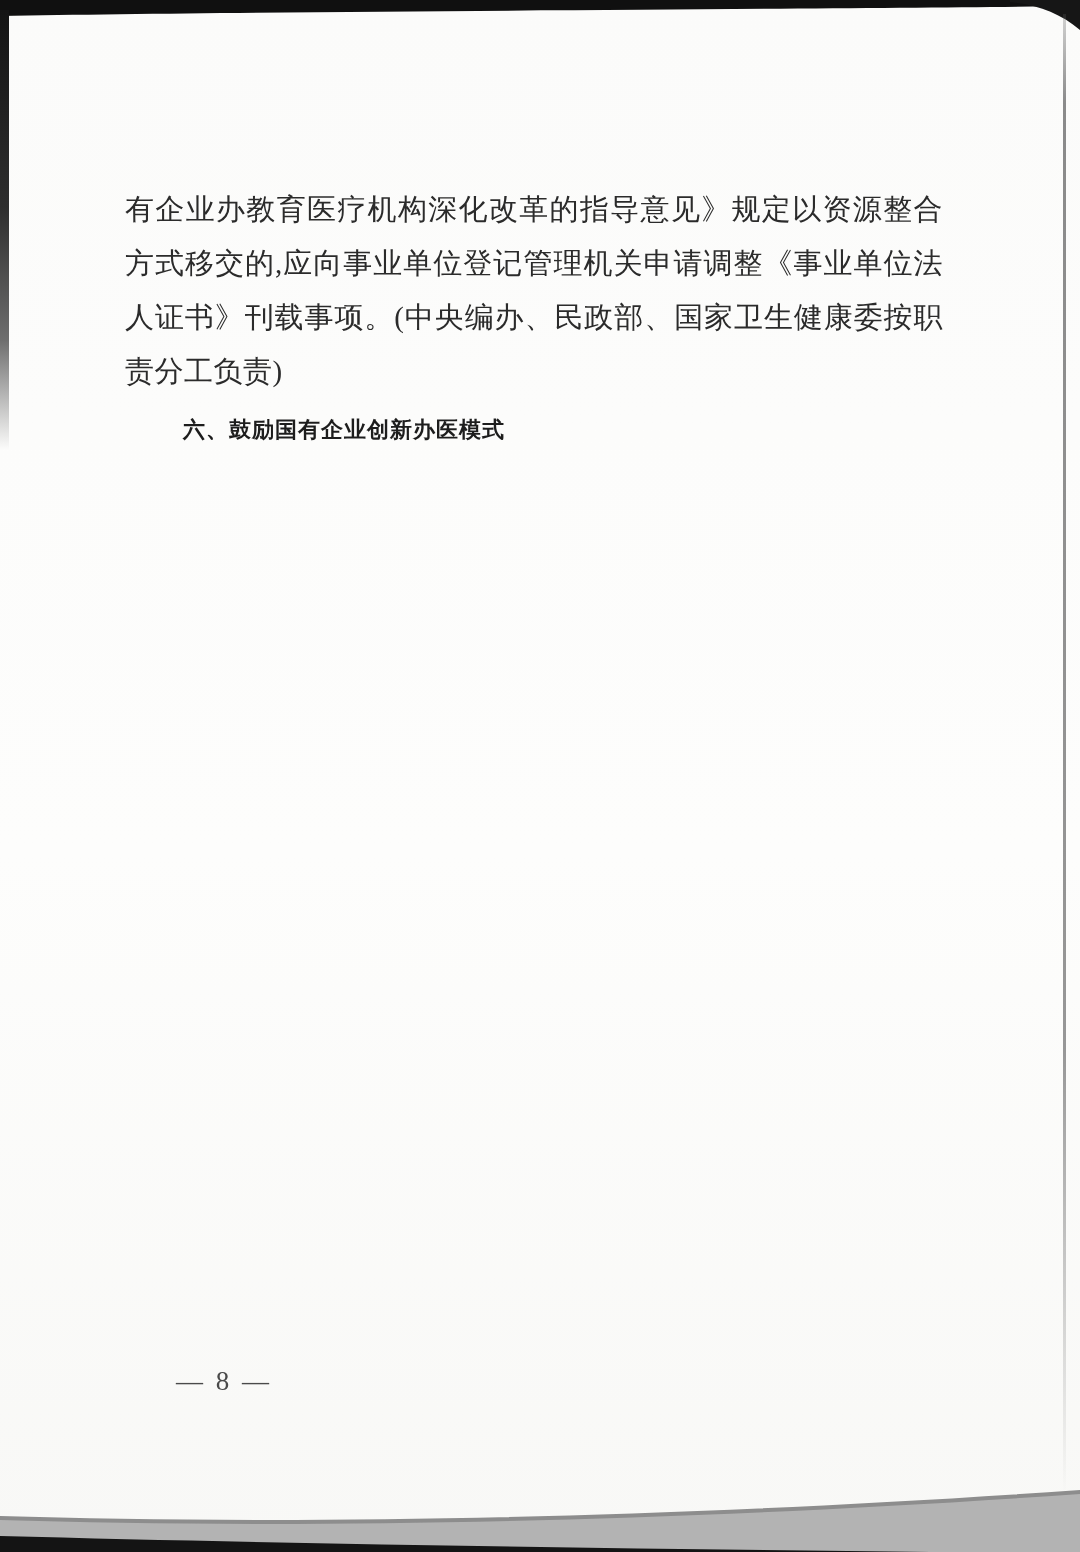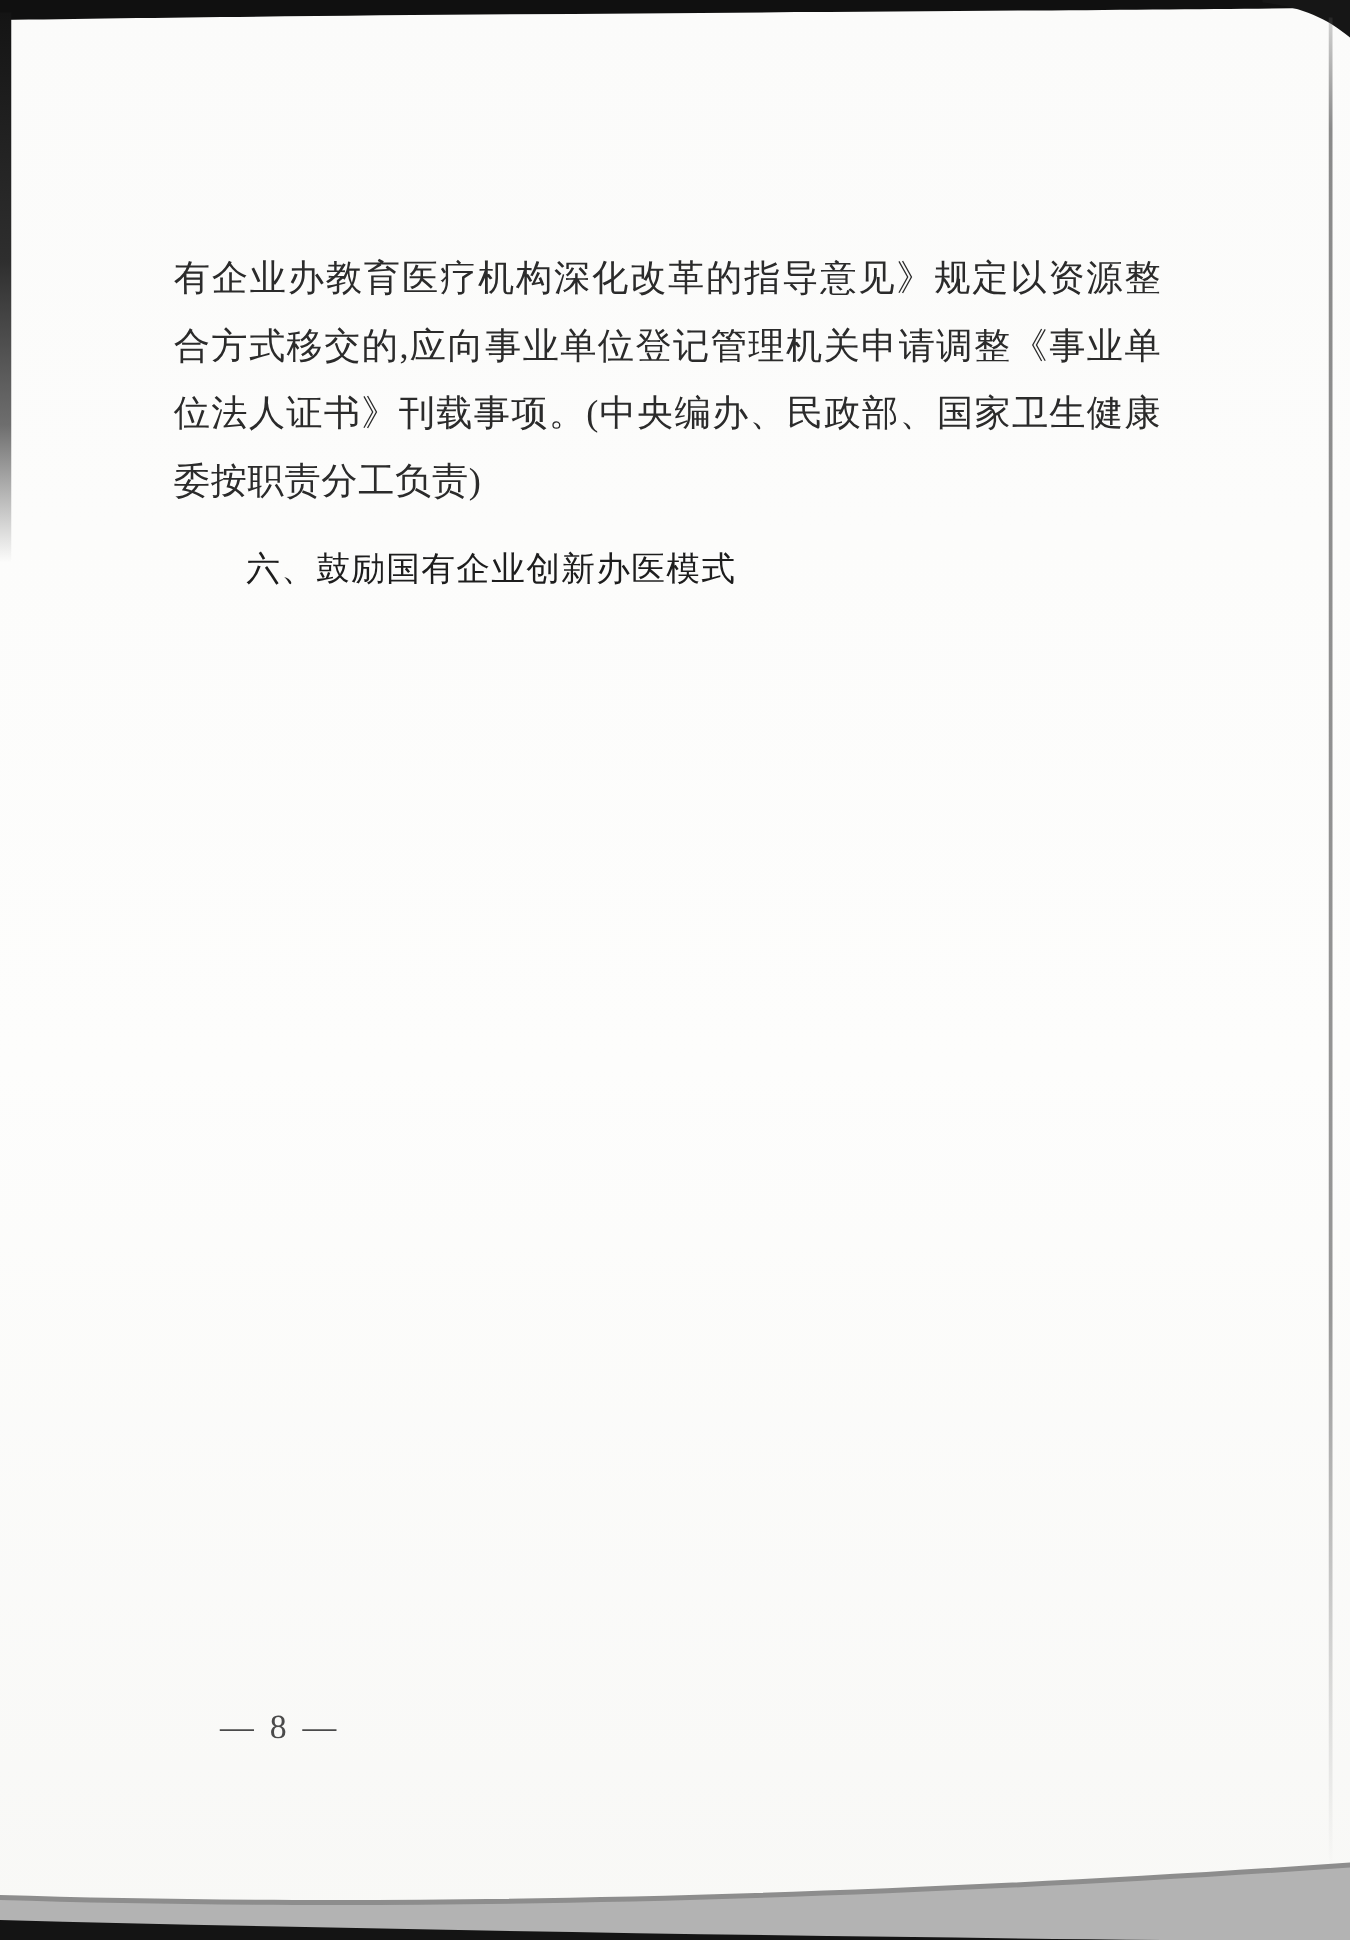--- a/index.html
+++ b/index.html
@@ -37,27 +37,27 @@
     left: 123px;
     top: 180px;
     width: 822px;
     color: #2b2b2b;
     font-size: 29px;
     line-height: 54px;
     text-align: justify;
     text-justify: inter-character;
     letter-spacing: 0.5px;
   }
-  .para { margin: 16px; }
+  .para { margin: 2px; }
   .para.indent { text-indent: 58px; }
   .para .seg.bold { font-weight: 700; color: #222; }
   .para.heading .seg {
     font-family: "Liberation Sans", "DejaVu Sans", sans-serif;
-    font-weight: 400;
-    font-size: 27px;
+    font-weight: 700;
+    font-size: 22px;
     color: #1d1d1d;
     letter-spacing: 1px;
   }
   .page-number {
     position: absolute;
     left: 176px;
     top: 1366px;
     font-size: 27px;
     color: #4a4a4a;
     letter-spacing: 3px;

